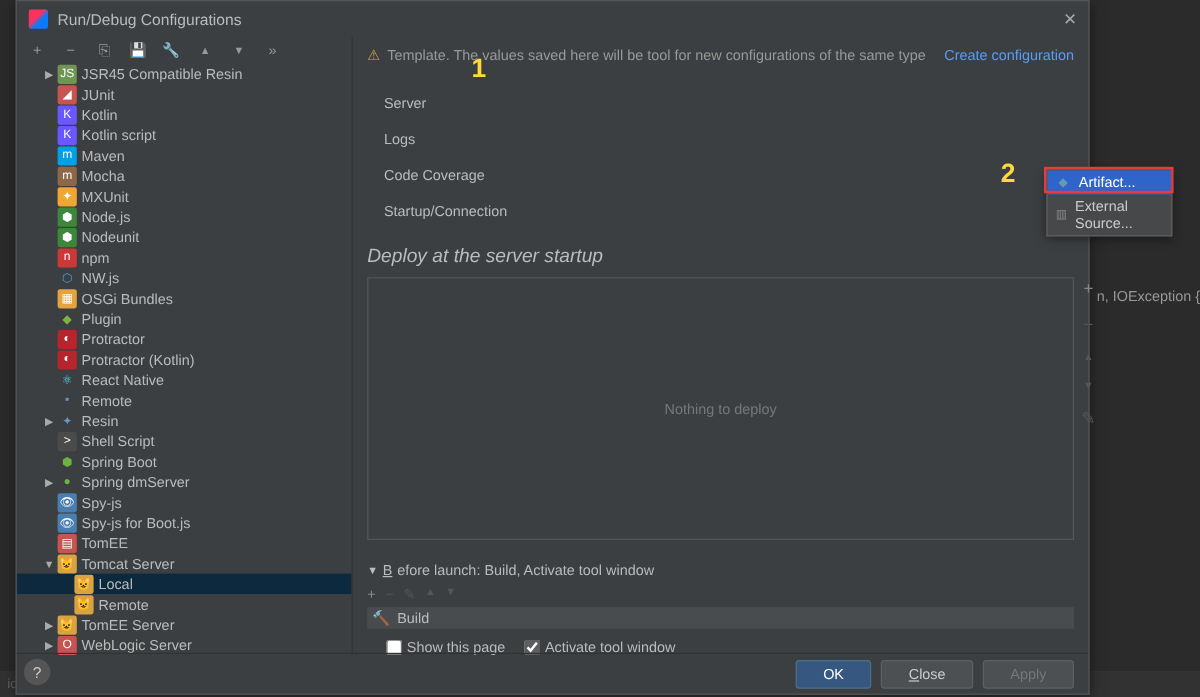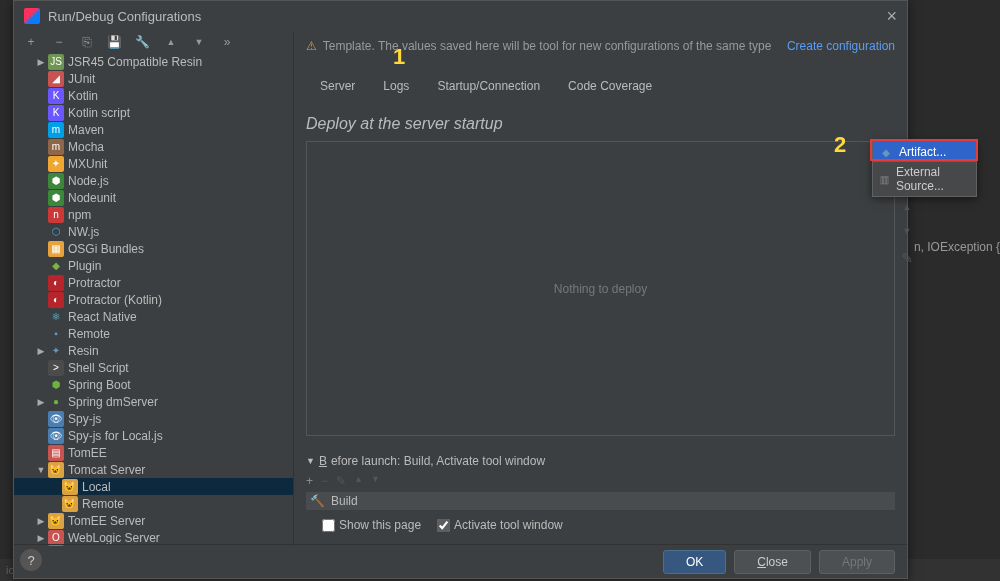--- a/index.html
+++ b/index.html
@@ -20,21 +20,21 @@
 .tree-item { display:flex; align-items:center; height:17px; padding-left:34px; cursor:pointer; white-space:nowrap; color:#bbb; }
 .tree-item.expandable { padding-left:20px; }
 .tree-item .arrow { width:14px; text-align:center; color:#aaa; font-size:9px; }
 .tree-item.child { padding-left:48px; }
 .tree-item.selected { background:#0d293e; }
 .tree-item .icon { width:16px; height:16px; margin-right:4px; display:inline-flex; align-items:center; justify-content:center; font-size:10px; border-radius:2px; }
 .main { flex:1; padding:8px 12px 0 12px; display:flex; flex-direction:column; position:relative; }
 .template-warn { display:flex; align-items:center; gap:6px; color:#999; font-size:12px; }
 .template-warn .warn-icon { color:#d9a343; }
 .template-warn .create-link { margin-left:auto; color:#589df6; cursor:pointer; }
-.tabs { display:flex; gap:0; margin-top:18px; }
+.tabs { display:flex; gap:0; margin-top:18px;flex-direction:column; }
 .tab { padding:6px 12px; color:#bbb; cursor:pointer; border:2px solid transparent; }
 .tab.active { border:2px solid #e83a3a; }
 .deploy-label { margin-top:14px; color:#bbb; font-size:16px;font-style:italic; }
 .deploy-area { margin-top:8px; border:1px solid #555; height:295px; position:relative; display:flex; align-items:center; justify-content:center; color:#777; }
 .deploy-tools { position:absolute; right:-22px; top:0; display:flex; flex-direction:column; gap:14px; color:#888; font-size:14px; }
 .deploy-tools .tool { cursor:pointer; text-align:center; width:18px; }
 .before-launch { margin-top:18px; }
 .bl-header { display:flex; align-items:center; gap:4px; color:#bbb; cursor:pointer; }
 .bl-header .arrow { font-size:9px; }
 .bl-tools { display:flex; gap:8px; margin-top:6px; color:#888; }
@@ -175,21 +175,21 @@
             <span class="arrow">▶</span>
             <span class="icon" style="background:#3c3f41;color:#6db33f">●</span>
             <span>Spring dmServer</span>
           </div>
           <div class="tree-item">
             <span class="icon" style="background:#4a7eb0;color:#fff">👁</span>
             <span>Spy-js</span>
           </div>
           <div class="tree-item">
             <span class="icon" style="background:#4a7eb0;color:#fff">👁</span>
-            <span>Spy-js for Local.js</span>
+            <span>Spy-js for Boot.js</span>
           </div>
           <div class="tree-item">
             <span class="icon" style="background:#c75450;color:#fff">▤</span>
             <span>TomEE</span>
           </div>
           <div class="tree-item expandable">
             <span class="arrow">▼</span>
             <span class="icon" style="background:#d9a343;color:#fff">😺</span>
             <span>Tomcat Server</span>
           </div>
@@ -215,22 +215,22 @@
     </div>
     <div class="main">
       <div class="template-warn">
         <span class="warn-icon">⚠</span>
         <span>Template. The values saved here will be tool for new configurations of the same type</span>
         <span class="create-link">Create configuration</span>
       </div>
       <div class="tabs" id="tabs">
           <div class="tab">Server</div>
           <div class="tab">Logs</div>
+          <div class="tab">Code Coverage</div>
           <div class="tab">Startup/Connection</div>
-          <div class="tab">Code Coverage</div>
         </div>
       <div class="deploy-label">Deploy at the server startup</div>
       <div class="deploy-area">
         <span>Nothing to deploy</span>
         <div class="deploy-tools">
           <span class="tool">+</span>
           <span class="tool" style="color:#555">−</span>
           <span class="tool" style="font-size:9px;color:#555">▲</span>
           <span class="tool" style="font-size:9px;color:#555">▼</span>
           <span class="tool" style="color:#555">✎</span>

